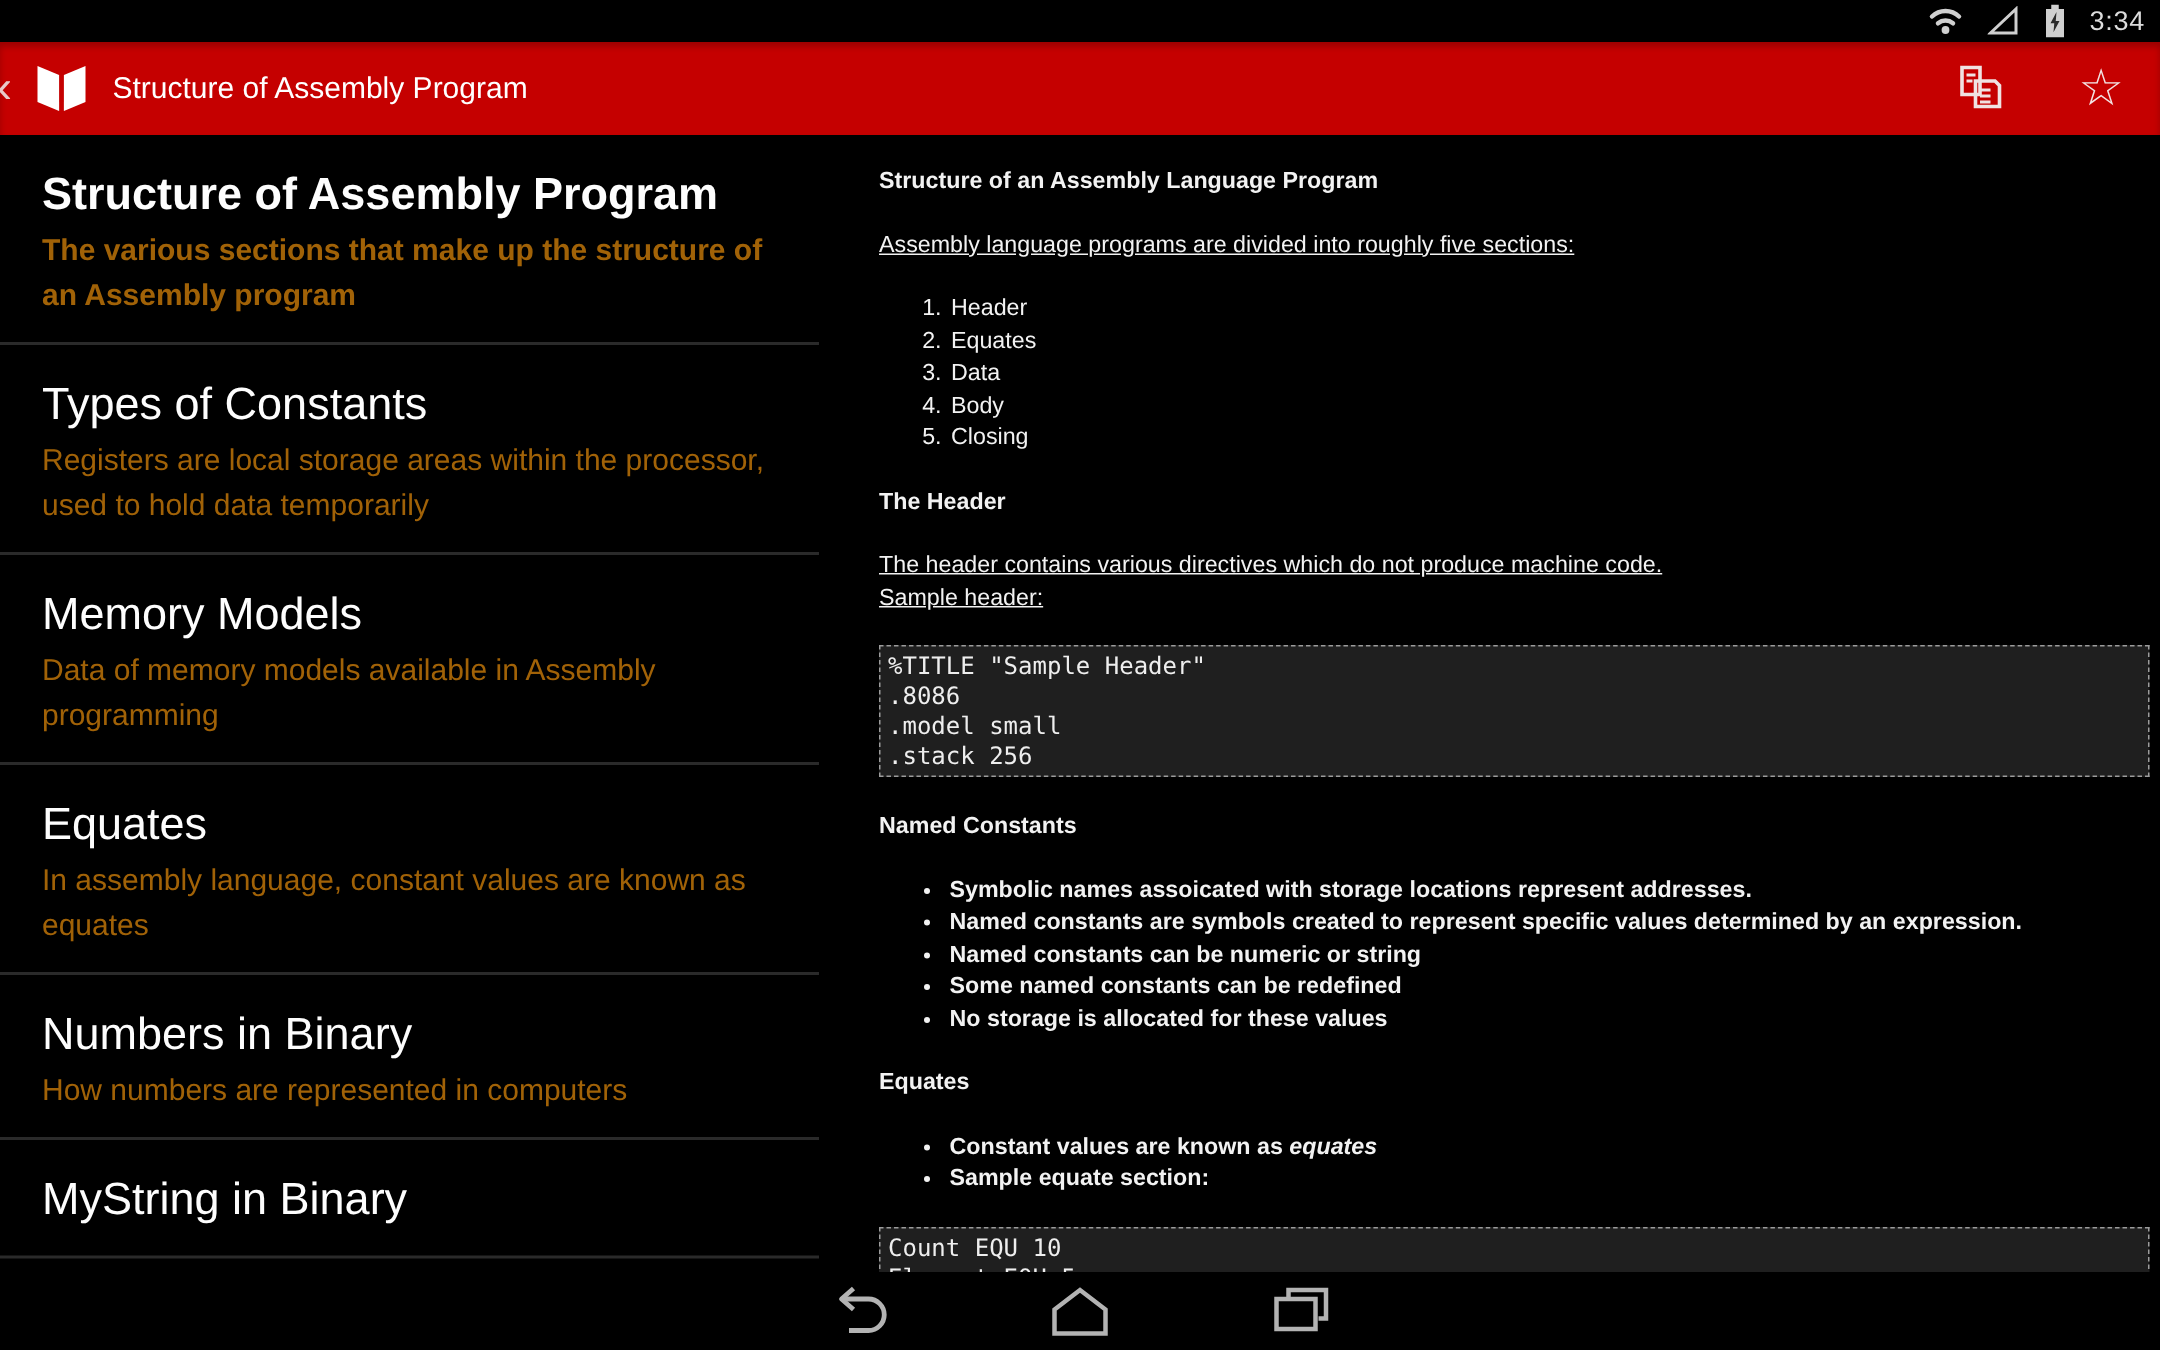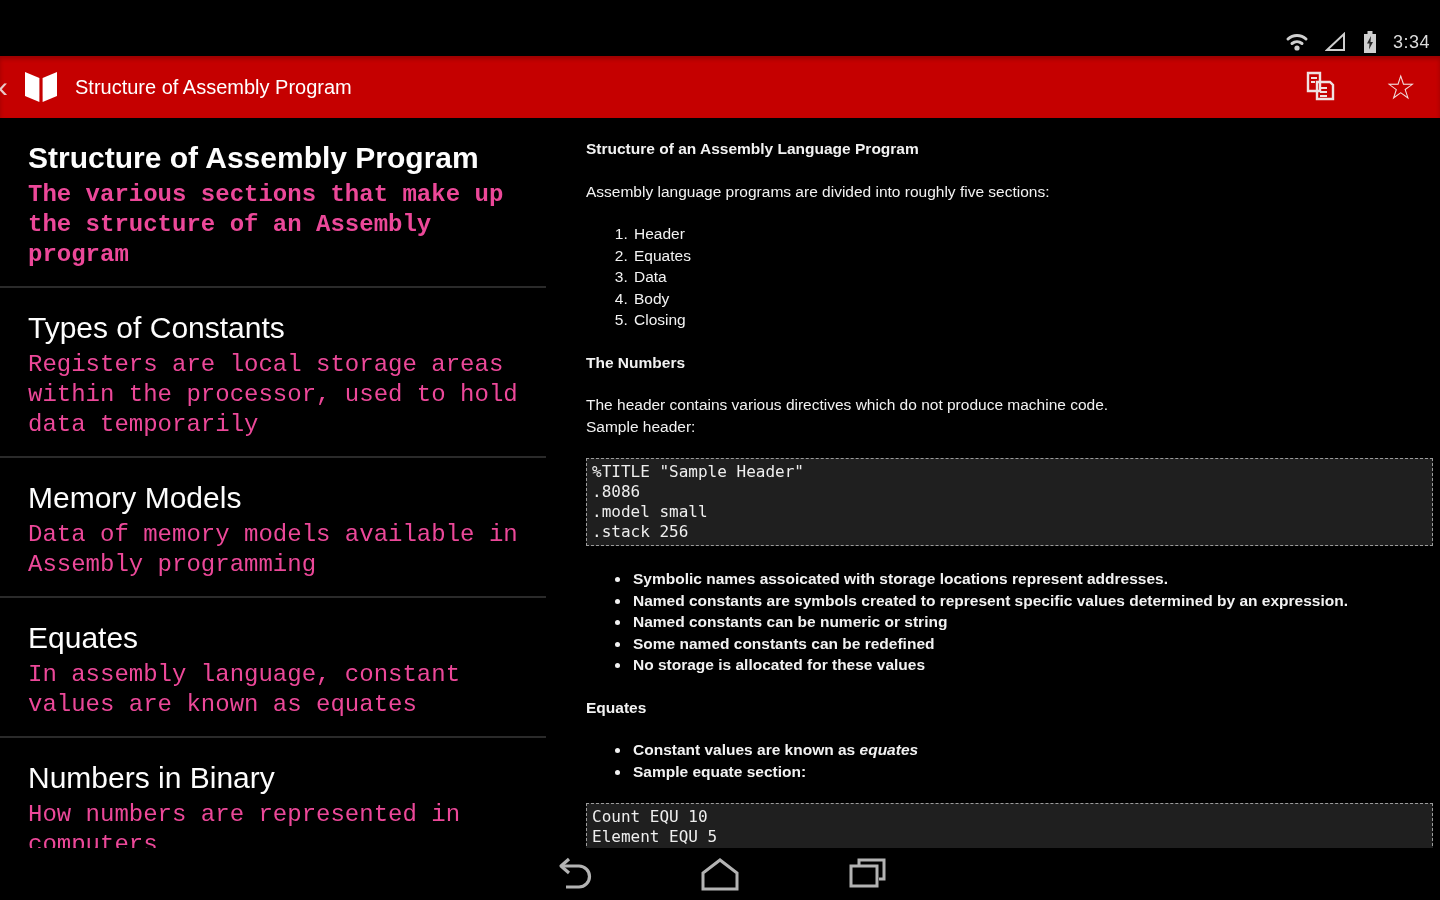--- a/index.html
+++ b/index.html
@@ -1,48 +1,48 @@
 <!DOCTYPE html>
 <html><head>
 <meta charset="utf-8">
 <style>
   * { box-sizing: border-box; margin: 0; padding: 0; }
   html, body { width: 1440px; height: 900px; background: #000; overflow: hidden; }
   body { font-family: "Liberation Sans", sans-serif; color: #fff; }
   .screen { width: 1440px; height: 900px; display: flex; flex-direction: column; background: #000; }
 
   
-  .status-bar { height: 28px; background: #000; display: flex; align-items: center; justify-content: flex-end; gap: 16px; padding-right: 10px; flex: 0 0 auto; margin-top: 28px; }
+  .status-bar { height: 28px; background: #000; display: flex; align-items: center; justify-content: flex-end; gap: 16px; padding-right: 10px; flex: 0 0 auto; }
   .status-time { color: #dcdcdc; font-size: 18px; letter-spacing: 0.5px; }
 
   
   .action-bar { height: 62px; background: #c50000; display: flex; align-items: center; flex: 0 0 auto; box-shadow: inset 0 3px 4px rgba(0,0,0,0.22); }
   .ab-back { color: #e8c9c9; font-size: 30px; line-height: 30px; width: 16px; margin-left: -2px; text-align: left; cursor: default; }
   .ab-book { margin-left: 8px; display: flex; align-items: center; }
   .ab-title { color: #ffffff; font-size: 20px; margin-left: 15px; font-weight: 400; }
   .ab-spacer { flex: 1; }
   .ab-action { display: flex; align-items: center; justify-content: center; }
   .ab-copy { margin-right: 48px; }
   .ab-star { margin-right: 24px; color: #f3e4e4; font-size: 34px; line-height: 34px; font-weight: 400; }
 
   
   .main { flex: 1 1 auto; display: flex; overflow: hidden; }
 
   
   .sidebar { width: 546px; flex: 0 0 auto; overflow: hidden; }
   .side-item { padding: 19px 28px 16px; border-bottom: 2px solid #2a2a2a; cursor: default; }
   .side-title { font-size: 30px; line-height: 42px; color: #fdfdfd; font-weight: 400; }
-  .side-sub { font-size: 24px; line-height: 30px; color: #ec4899; font-weight: 400; margin-top: 1px; font-family: Liberation Mono, monospace; }
+  .side-sub { font-size: 20px; line-height: 30px; color: #a16207; font-weight: 400; margin-top: 1px; }
   .side-item.selected .side-title { font-weight: 700; }
   .side-item.selected .side-sub { font-weight: 700; }
 
   
   .content { flex: 1 1 auto; padding: 20px 7px 0 40px; font-size: 15.5px; line-height: 21.5px; color: #f2f2f2; overflow: hidden; }
   .c-heading { font-weight: 700; margin-bottom: 21px; }
-  .c-para { margin-bottom: 21px; }
+  .c-para { margin-bottom: 21px; text-decoration: underline; }
   .c-ol { margin: 0 0 21px; padding-left: 46px; }
   .c-ul { margin: 0 0 21px; padding-left: 45px; list-style: disc; font-weight: bold; }
   .c-ol li, .c-ul li { padding-left: 2px; }
   .c-code { margin: 15px 0 22px; background: #1f1f1f; border: 1px dashed #9c9c9c; padding: 3px 5px; font-family: "DejaVu Sans Mono", "Liberation Mono", monospace; font-size: 16px; line-height: 20px; color: #eeeeee; white-space: pre; overflow: hidden; }
 
   
   .nav-bar { height: 52px; flex: 0 0 auto; background: #000; display: flex; align-items: center; justify-content: center; gap: 103px; }
   .nav-btn { width: 44px; height: 38px; display: flex; align-items: center; justify-content: center; cursor: default; }
 
   svg { display: block; }
@@ -134,26 +134,27 @@
     <div class="content">
         <div class="c-heading">Structure of an Assembly Language Program</div>
         <div class="c-para">Assembly language programs are divided into roughly five sections:</div>
         <ol class="c-ol">
           <li>Header</li>
           <li>Equates</li>
           <li>Data</li>
           <li>Body</li>
           <li>Closing</li>
         </ol>
-        <div class="c-heading">The Numbers</div>
+        <div class="c-heading">The Header</div>
         <div class="c-para">The header contains various directives which do not produce machine code.<br>Sample header:</div>
         <pre class="c-code">%TITLE "Sample Header"
 .8086
 .model small
 .stack 256</pre>
+        <div class="c-heading">Named Constants</div>
         <ul class="c-ul">
           <li>Symbolic names assoicated with storage locations represent addresses.</li>
           <li>Named constants are symbols created to represent specific values determined by an expression.</li>
           <li>Named constants can be numeric or string</li>
           <li>Some named constants can be redefined</li>
           <li>No storage is allocated for these values</li>
         </ul>
         <div class="c-heading">Equates</div>
         <ul class="c-ul">
           <li>Constant values are known as <i>equates</i></li>

